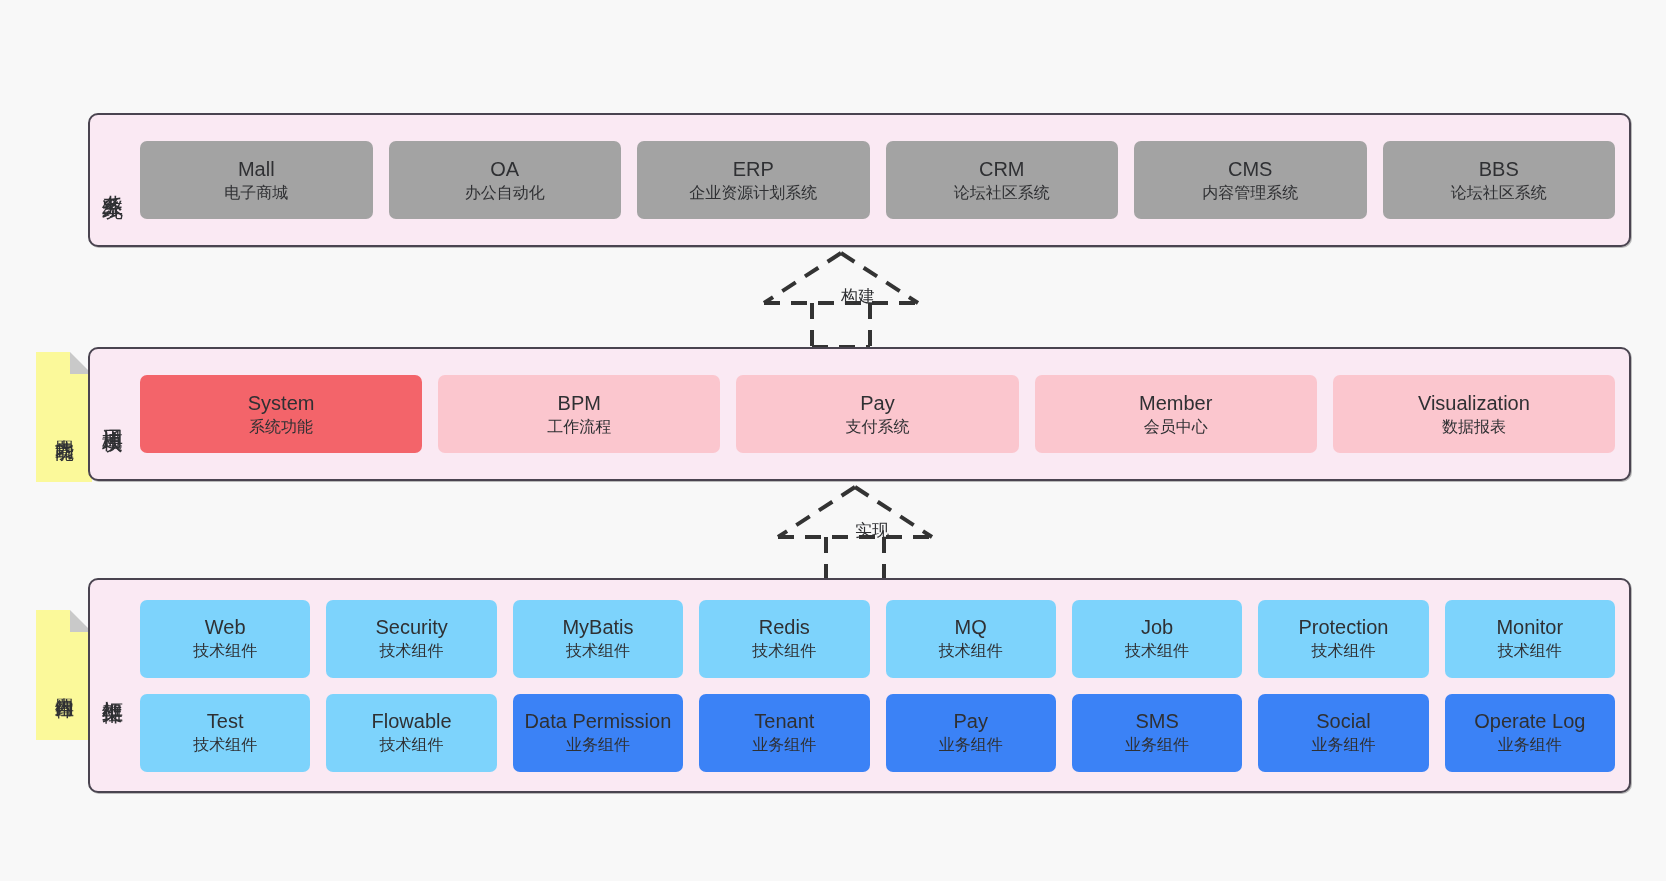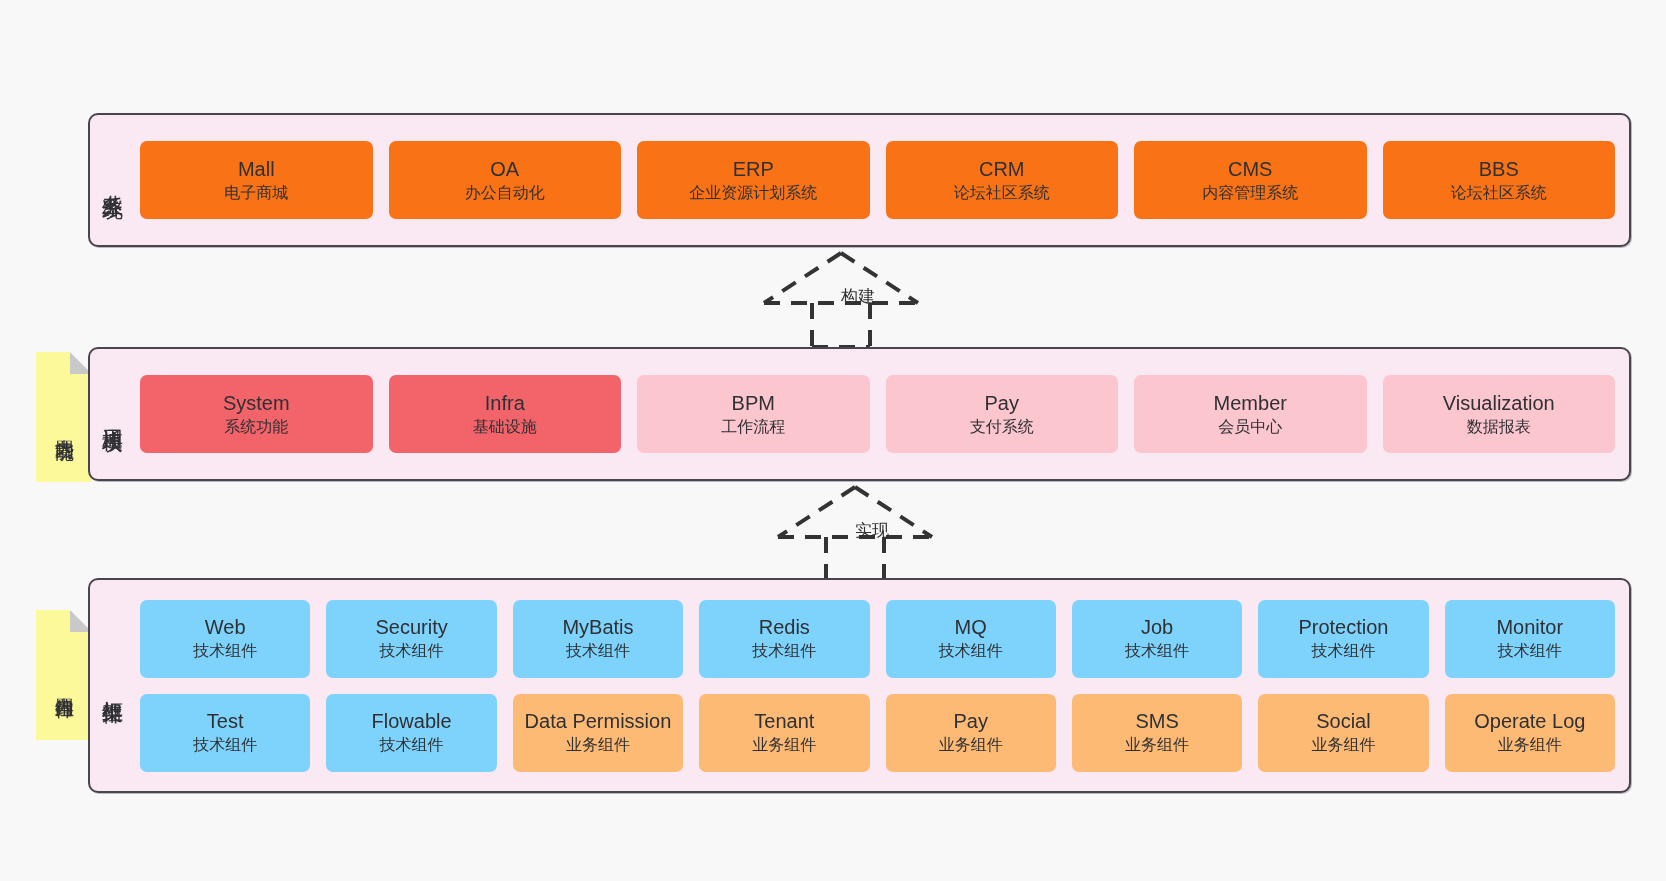--- a/index.html
+++ b/index.html
@@ -64,25 +64,25 @@
     justify-content: center;
     text-align: center;
     color: #2f3033;
     line-height: 1.28;
     padding: 4px 6px;
   }
   .card .c-en { font-size: 20px; }
   .card .c-cn { font-size: 16px; }
 
   
-  .c-blue        { background: #f97316; }
+  .c-blue        { background: #a3a3a3; }
   .c-red         { background: #f3646a; }
   .c-pink        { background: #fbc6ce; }
   .c-green       { background: #7dd3fc; }
-  .c-green-light { background: #fdba74; }
+  .c-green-light { background: #3b82f6; }
 
   
   #layer-business  { left: 88px;  top: 113px; width: 1543px; height: 134px; }
   #layer-common    { left: 88px;  top: 347px; width: 1543px; height: 134px; }
   #layer-framework { left: 88px;  top: 578px; width: 1543px; height: 215px; }
 
   #layer-business  .card-row { height: 78px; }
   #layer-common    .card-row { height: 78px; justify-content: flex-end; }
   #layer-framework .card-row { height: 78px; }
 
@@ -186,24 +186,20 @@
   </div>
 
   <div class="layer" id="layer-common">
     <div class="layer-title">通用模块</div>
     <div class="layer-body">
       <div class="card-row">
         <div class="card c-red">
           <span class="c-en">System</span>
           <span class="c-cn">系统功能</span>
         </div>
-        <div class="card c-red">
-          <span class="c-en">Infra</span>
-          <span class="c-cn">基础设施</span>
-        </div>
         <div class="card c-pink">
           <span class="c-en">BPM</span>
           <span class="c-cn">工作流程</span>
         </div>
         <div class="card c-pink">
           <span class="c-en">Pay</span>
           <span class="c-cn">支付系统</span>
         </div>
         <div class="card c-pink">
           <span class="c-en">Member</span>

